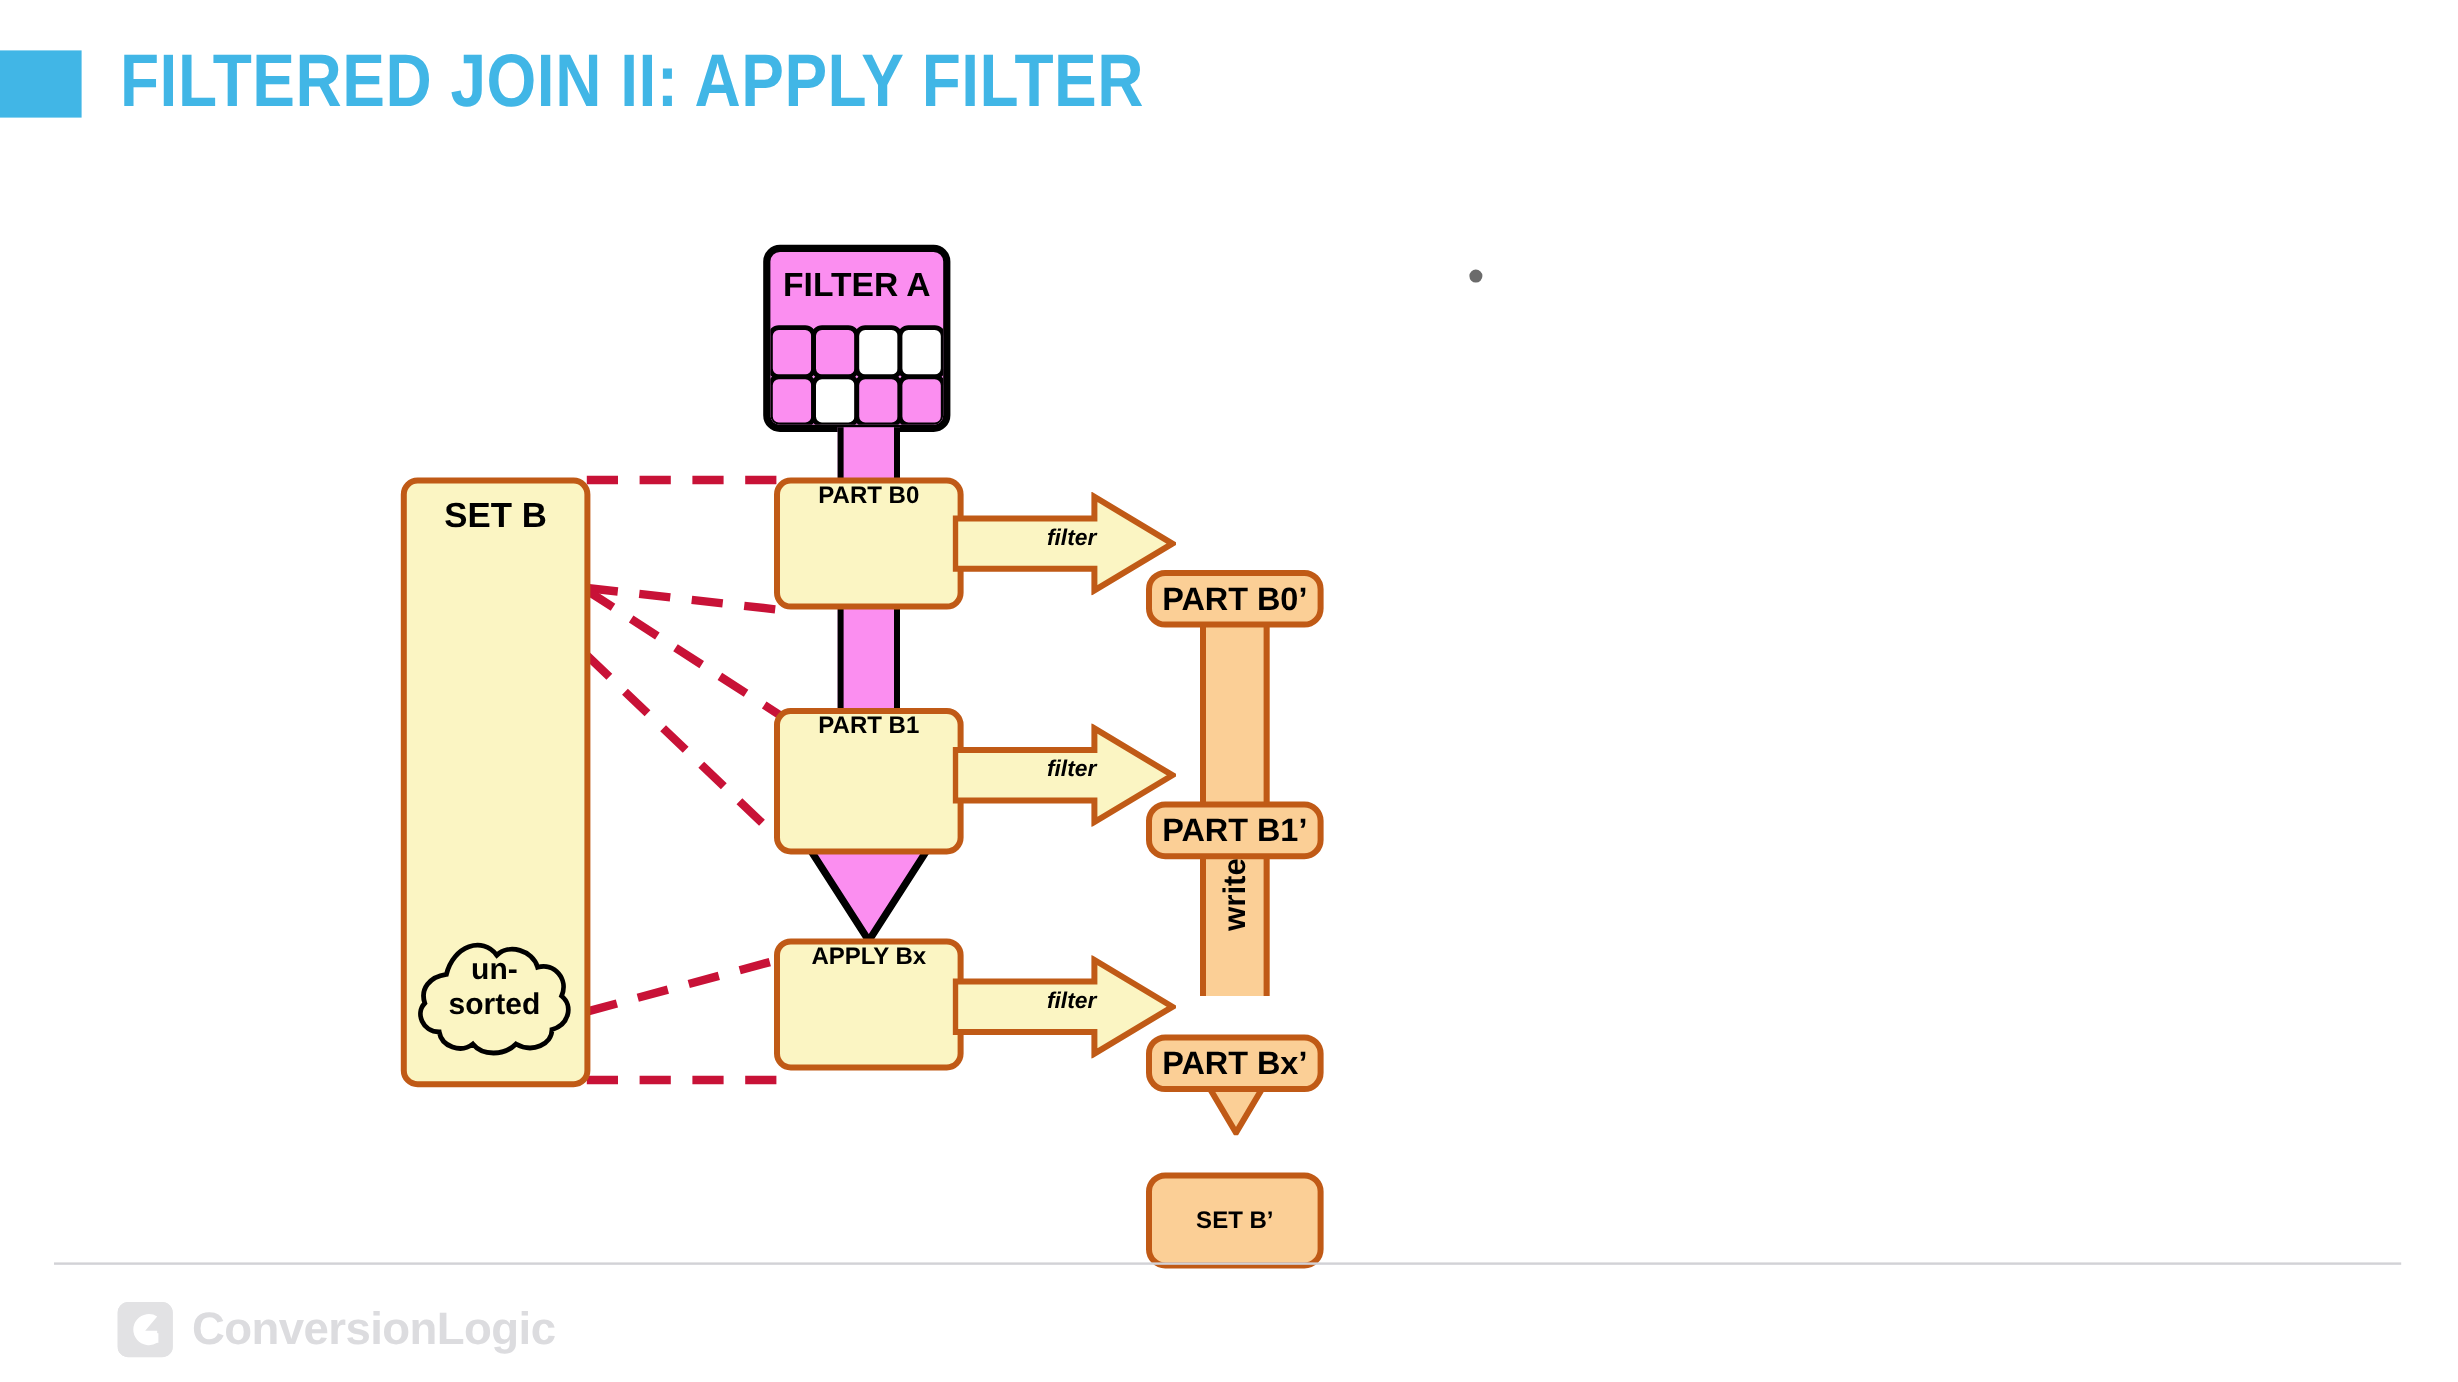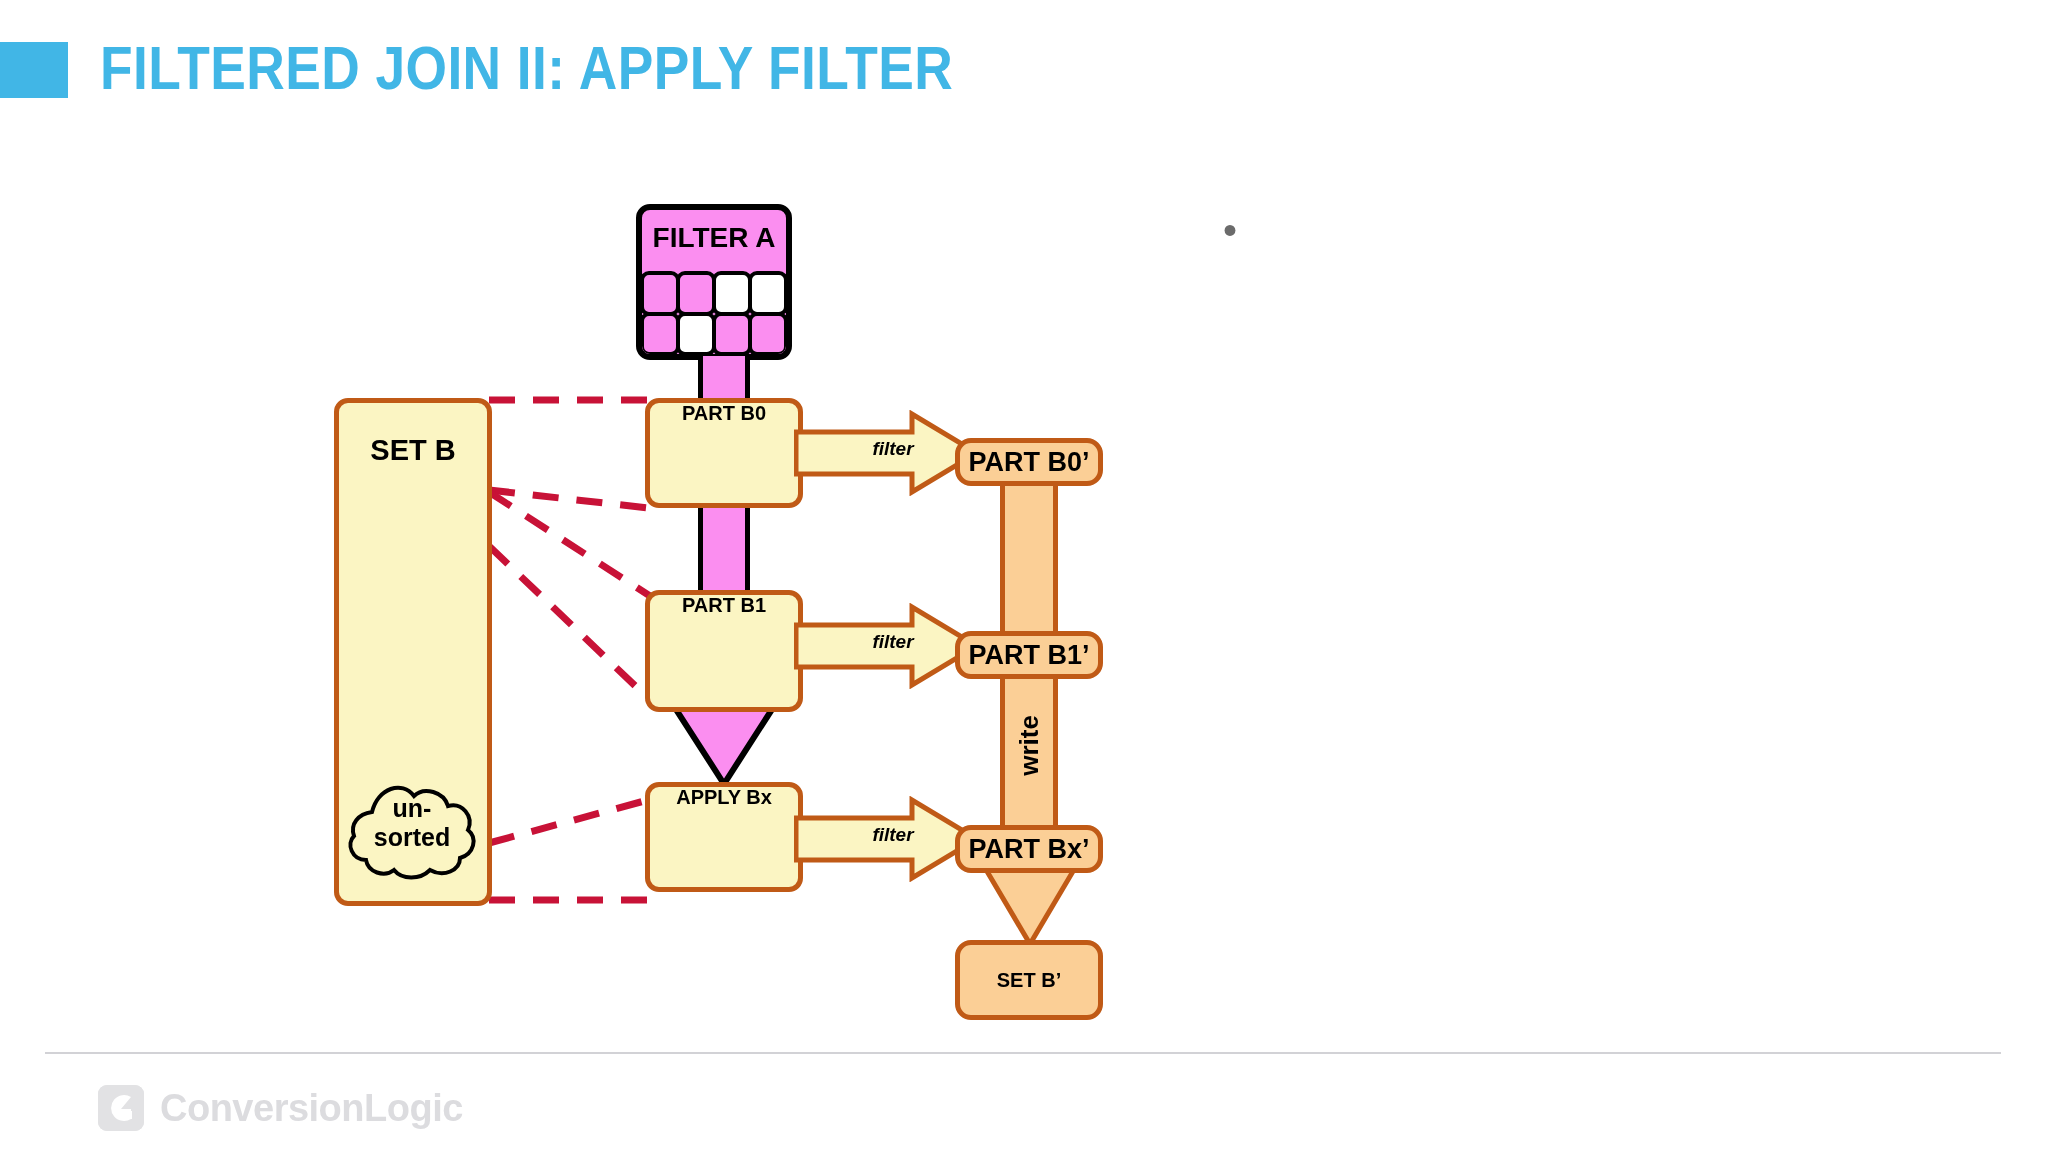--- a/index.html
+++ b/index.html
@@ -62,24 +62,25 @@
   }
   .yellowbox{
     background:#fbf5c3;
     border:5px solid #c05a16;
     border-radius:14px;
   }
   .orangebox{
     background:#fbcf96;
     border:5px solid #c05a16;
     border-radius:16px;
+    margin-top:37px;
   }
 
   #node-setb{ left:334px; top:398px; width:158px; height:508px; align-items:flex-start; }
-  #node-setb .lbl{ margin-top:32px; font-size:29px; }
+  #node-setb .lbl{ margin-top:12px; font-size:29px; }
 
   #node-partb0{ left:645px; top:398px; width:158px; height:110px; align-items:flex-start; }
   #node-partb1{ left:645px; top:590px; width:158px; height:122px; align-items:flex-start; }
   #node-partbx{ left:645px; top:782px; width:158px; height:110px; align-items:flex-start; }
   #node-partb0 .lbl,#node-partb1 .lbl,#node-partbx .lbl{ margin-top:0; font-size:20px; }
 
   #node-partb0p{ left:955px; top:438px; width:148px; height:48px; font-size:27px; }
   #node-partb1p{ left:955px; top:631px; width:148px; height:48px; font-size:27px; }
   #node-partbxp{ left:955px; top:825px; width:148px; height:48px; font-size:27px; }
   #node-setbp{ left:955px; top:940px; width:148px; height:80px; font-size:20px; }

